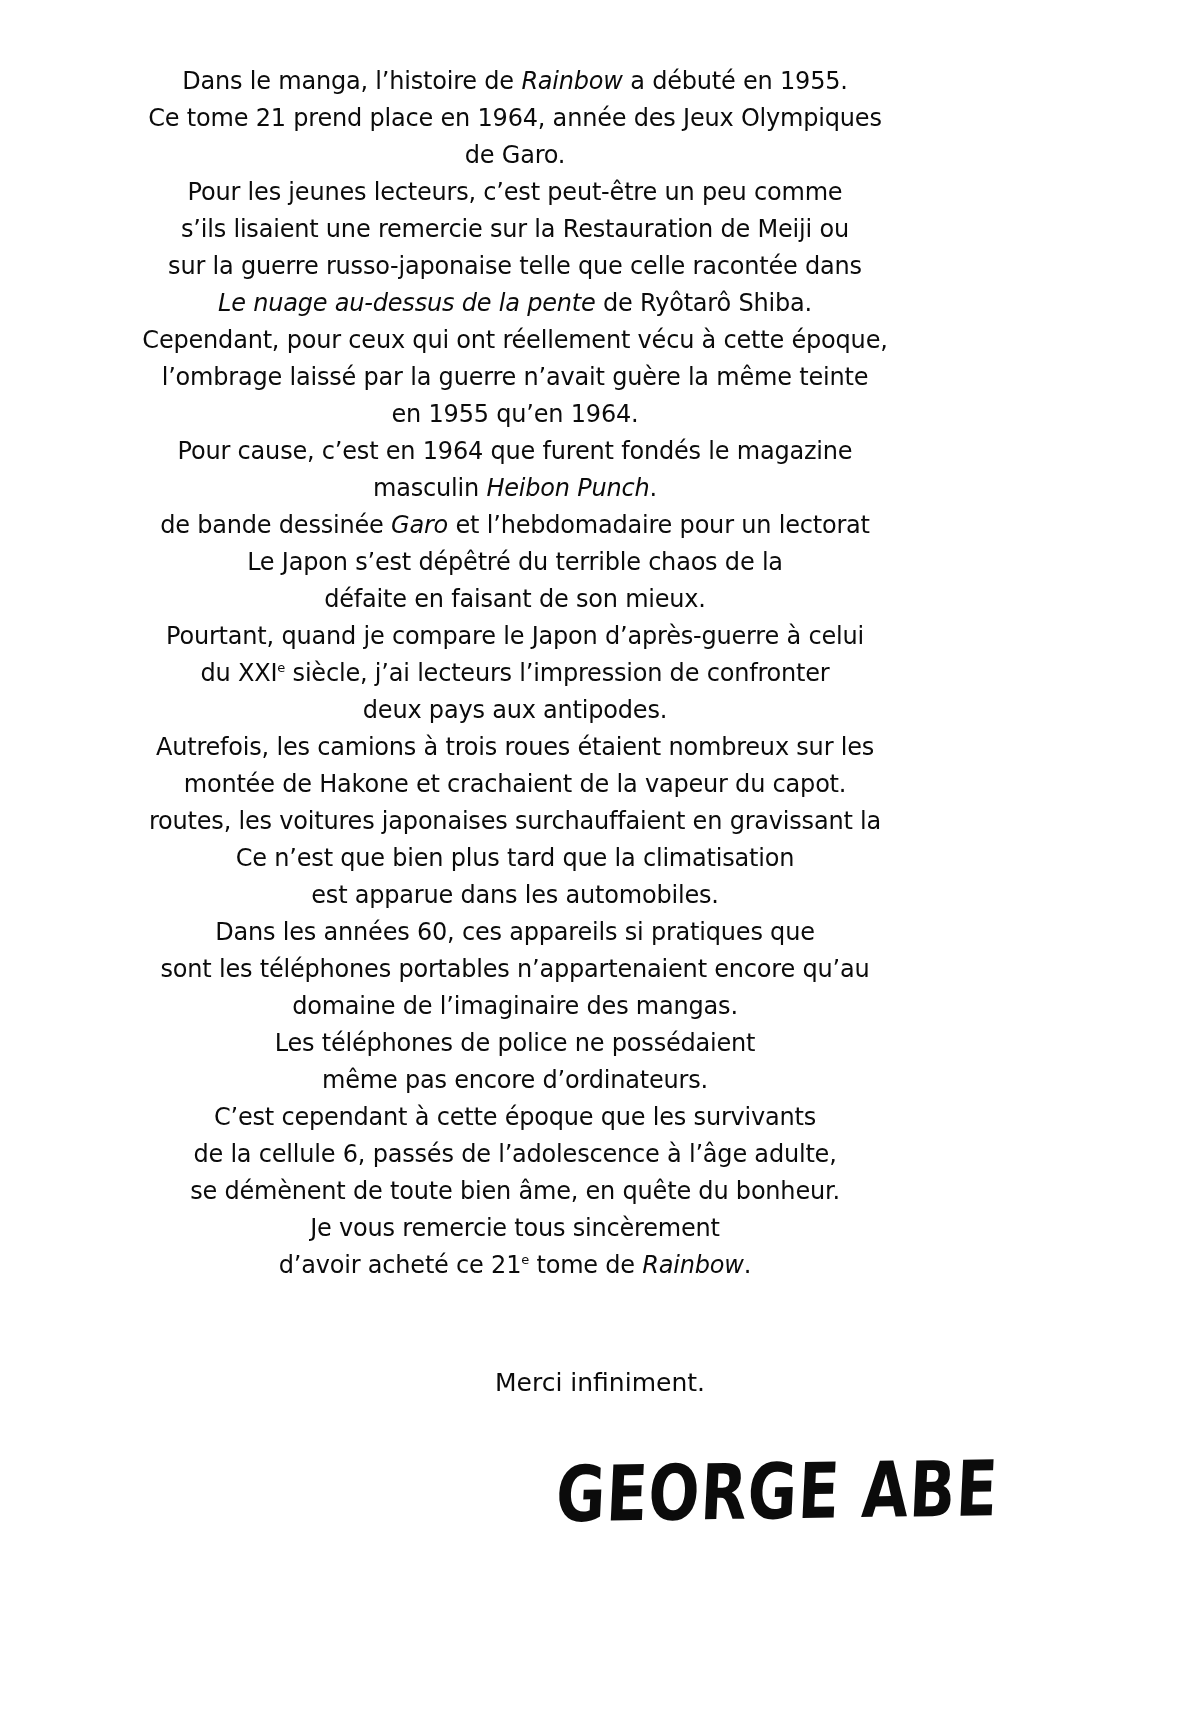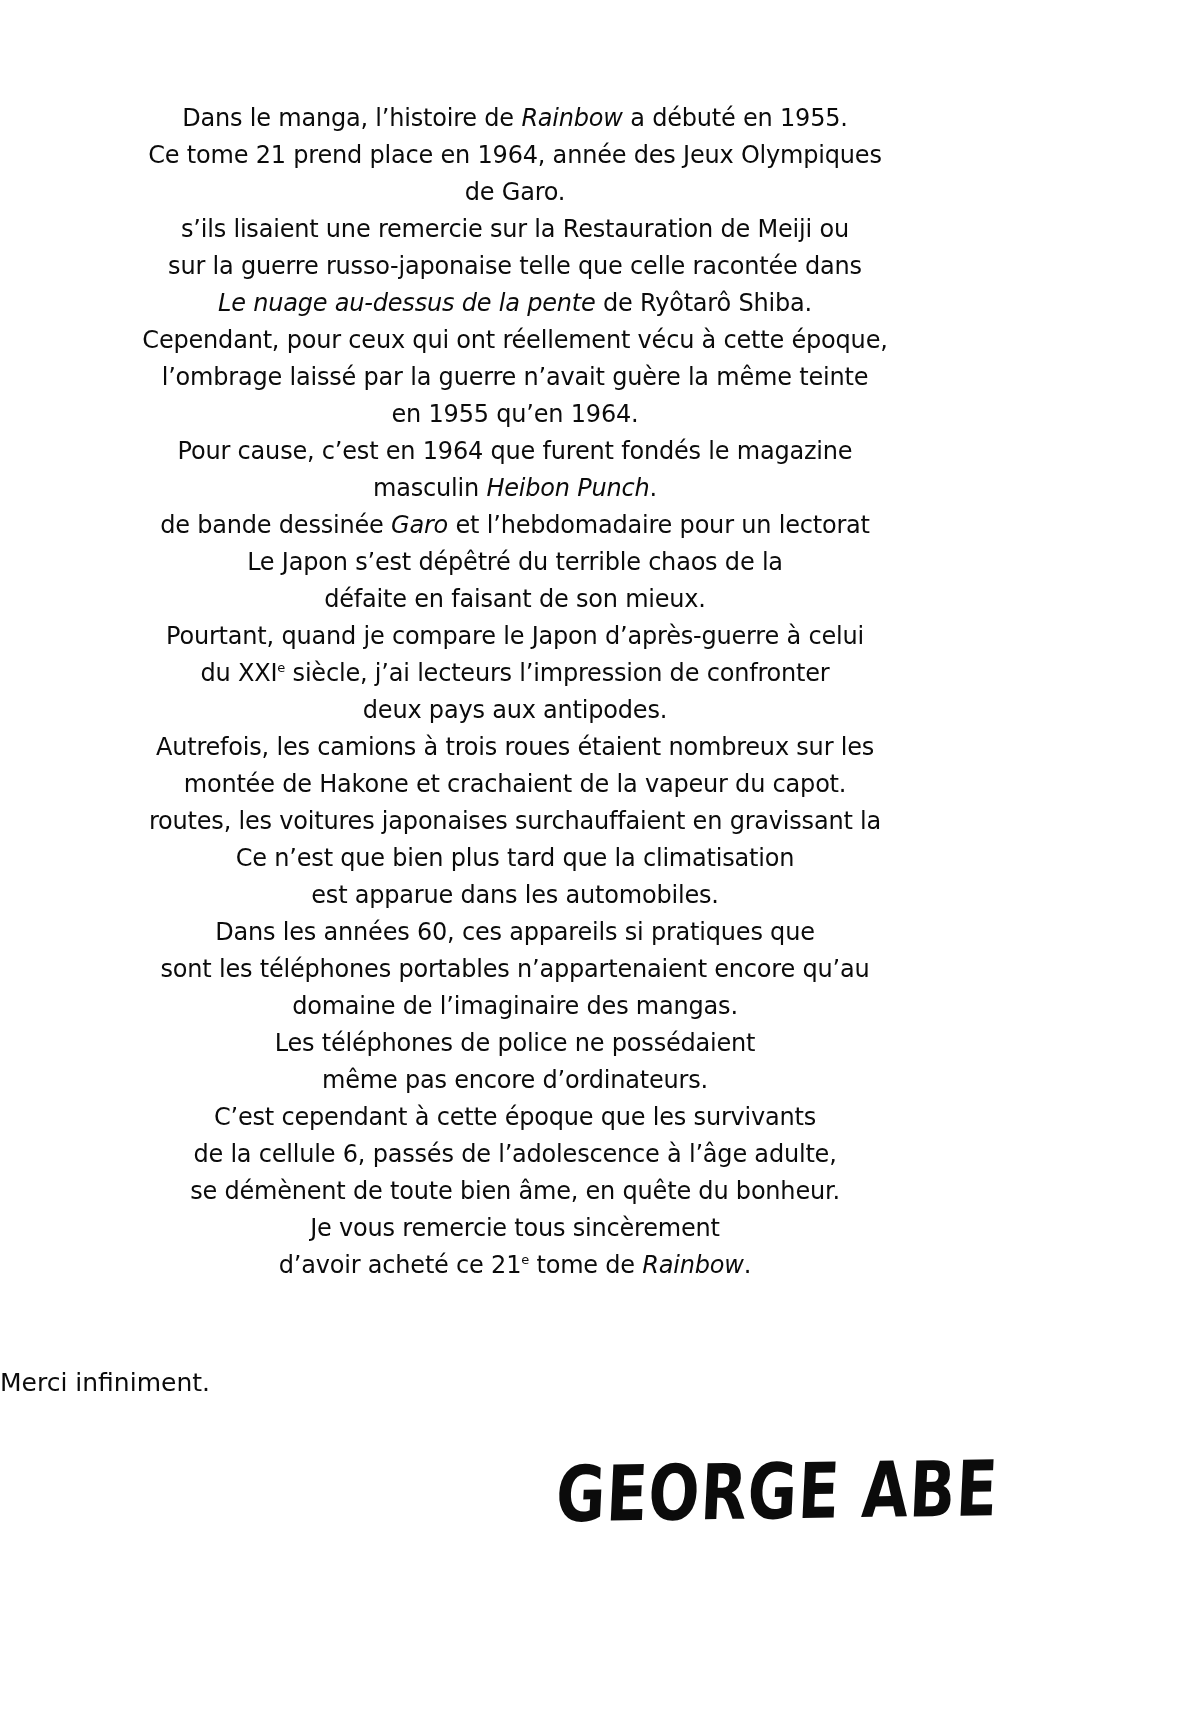--- a/index.html
+++ b/index.html
@@ -15,41 +15,41 @@
     font-family: "DejaVu Sans", sans-serif;
     overflow: hidden;
   }
   .page {
     position: relative;
     width: 1200px;
     height: 1720px;
     background: #ffffff;
   }
   .text-block {
-    padding-top: 100px;
+    padding-top: 63px;
     width: 1030px;
     text-align: center;
   }
   .line {
     font-size: 24px;
     line-height: 37px;
     letter-spacing: -0.2px;
     white-space: nowrap;
     font-weight: normal;
   }
   .book-title {
     font-style: italic;
   }
   .line sup {
     font-size: 13px;
     line-height: 0;
   }
   .closing {
     margin-top: 80px;
-    text-align: left;
+    text-align: center;
     font-size: 25px;
     line-height: 37px;
     white-space: nowrap;
   }
   .signature {
     margin-top: 56px;
     padding-left: 558px;
     font-size: 60px;
     font-weight: bold;
     letter-spacing: 1px;
@@ -60,20 +60,21 @@
   }
 </style>
 </head>
 <body>
 
 <div class="page">
   <div class="text-block" id="lines-container">
       <div class="line"><span>Dans le manga, l’histoire de </span><span class="book-title">Rainbow</span><span> a débuté en 1955.</span></div>
       <div class="line"><span>Ce tome 21 prend place en 1964, année des Jeux Olympiques</span></div>
       <div class="line"><span>de Garo.</span></div>
+      <div class="line"><span>Pour les jeunes lecteurs, c’est peut-être un peu comme</span></div>
       <div class="line"><span>s’ils lisaient une remercie sur la Restauration de Meiji ou</span></div>
       <div class="line"><span>sur la guerre russo-japonaise telle que celle racontée dans</span></div>
       <div class="line"><span class="book-title">Le nuage au-dessus de la pente</span><span> de Ryôtarô Shiba.</span></div>
       <div class="line"><span>Cependant, pour ceux qui ont réellement vécu à cette époque,</span></div>
       <div class="line"><span>l’ombrage laissé par la guerre n’avait guère la même teinte</span></div>
       <div class="line"><span>en 1955 qu’en 1964.</span></div>
       <div class="line"><span>Pour cause, c’est en 1964 que furent fondés le magazine</span></div>
       <div class="line"><span>masculin </span><span class="book-title">Heibon Punch</span><span>.</span></div>
       <div class="line"><span>de bande dessinée </span><span class="book-title">Garo</span><span> et l’hebdomadaire pour un lectorat</span></div>
       <div class="line"><span>Le Japon s’est dépêtré du terrible chaos de la</span></div>

